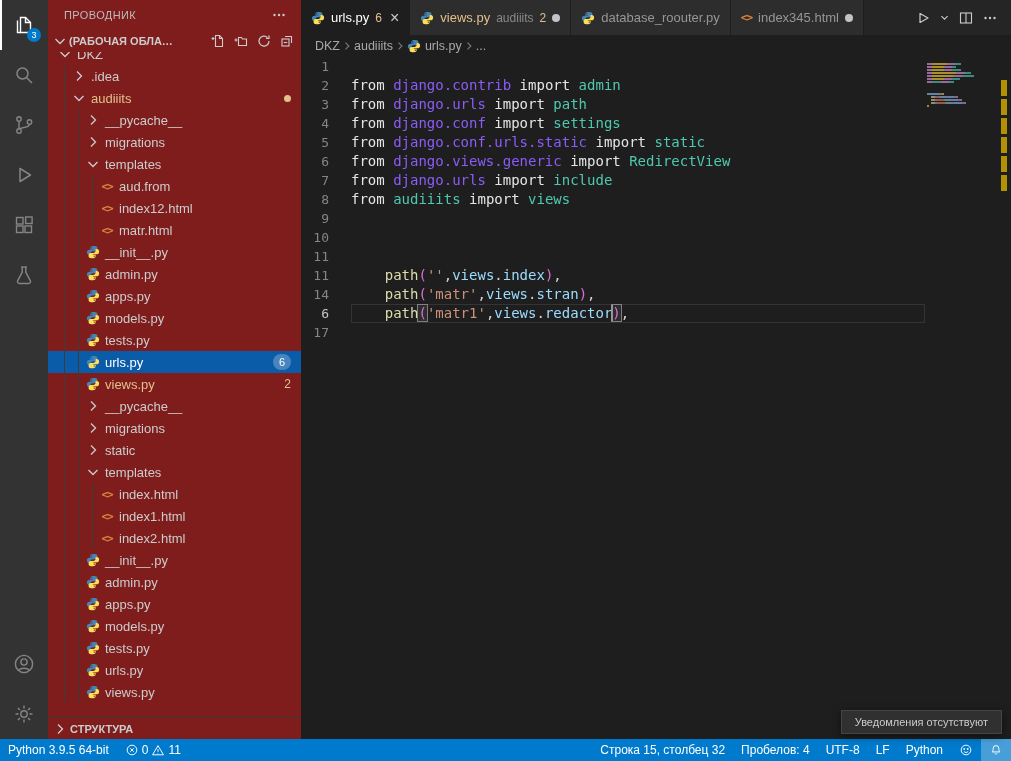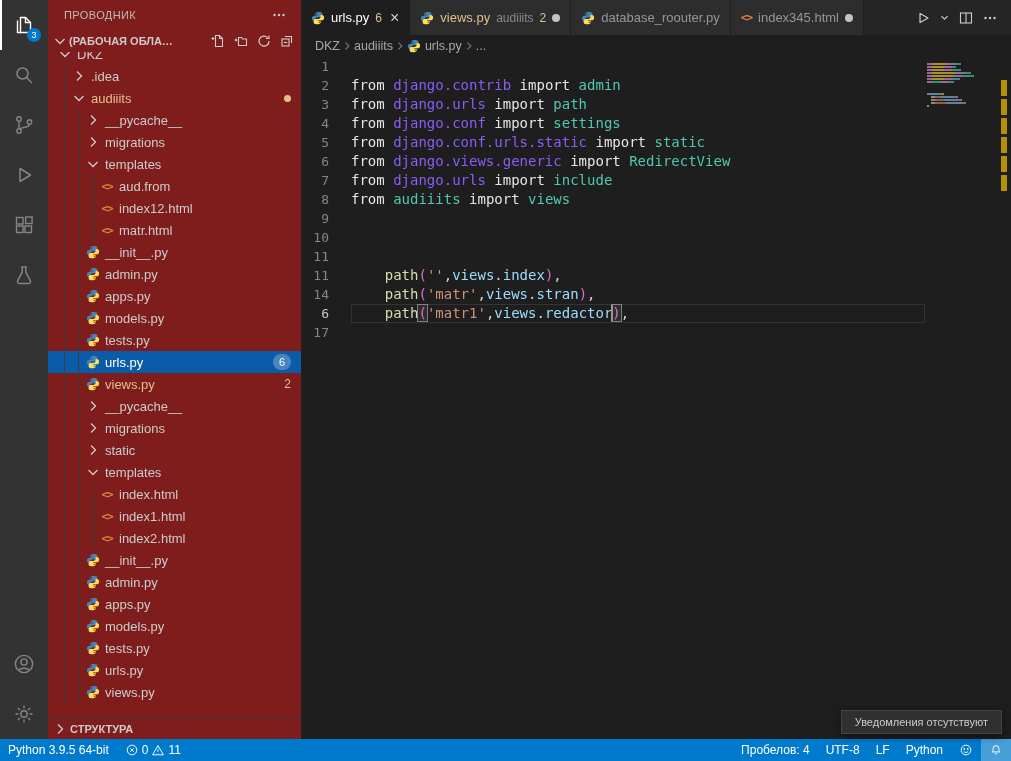--- a/index.html
+++ b/index.html
@@ -798,20 +798,21 @@
       <span>0</span>
       <svg viewBox="0 0 16 16" fill="none" stroke="#ffffff" stroke-width="1.1">
           <path d="M8 3L1.8 13.5h12.4z" stroke-linejoin="round"></path>
           <path d="M8 7v3"></path>
           <path d="M8 11.6v.6"></path>
         </svg>
       <span>11</span>
     </span>
   </div>
   <div class="sb-right">
+    <span class="sb-cell">Строка 15, столбец 32</span>
     <span class="sb-cell">Пробелов: 4</span>
     <span class="sb-cell">UTF-8</span>
     <span class="sb-cell">LF</span>
     <span class="sb-cell">Python</span>
     <span class="sb-cell">
       <svg viewBox="0 0 16 16" fill="none" stroke="#ffffff" stroke-width="1.1">
           <circle cx="8" cy="8" r="5.5"></circle>
           <circle cx="6" cy="6.8" r=".6" fill="#ffffff"></circle>
           <circle cx="10" cy="6.8" r=".6" fill="#ffffff"></circle>
           <path d="M5.5 9.5c1.5 1.8 3.5 1.8 5 0"></path>

